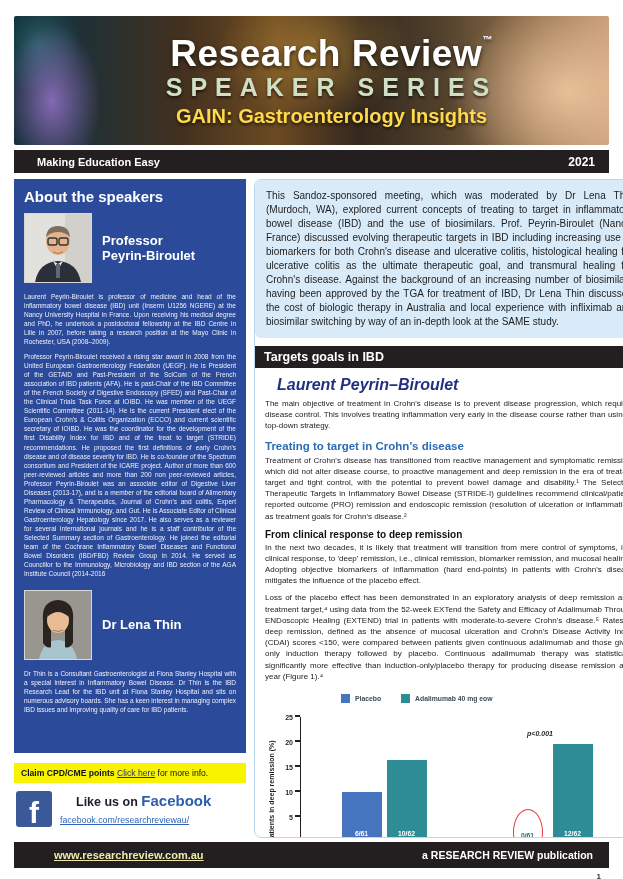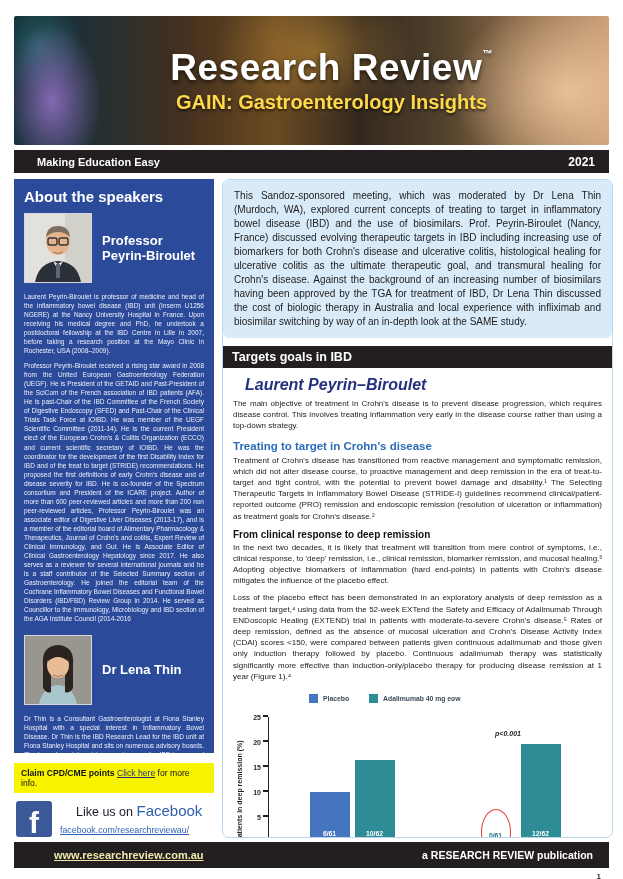--- a/index.html
+++ b/index.html
@@ -22,40 +22,40 @@
   .brand sup { font-size:10px; vertical-align:top; }
   .series { color:#cfe0c4; font-size:25px; font-weight:bold; letter-spacing:8px; margin-top:3px; text-shadow:0 2px 3px rgba(0,0,0,.6); line-height:1; }
   .gain { color:#ffd94a; font-size:20px; font-weight:bold; margin-top:6px; text-shadow:0 2px 3px rgba(0,0,0,.65); line-height:1; }
 
   .tag-bar { margin-top:5px; height:23px; background:#231f20; color:#fff; display:flex; align-items:center; justify-content:space-between; padding:0 14px; }
   .tag-bar .tagline { font-size:11px; font-weight:bold;padding-left:9px; }
   .tag-bar .year { font-size:12px; font-weight:bold;margin-left:44px; }
 
   
   .content-row { display:flex; gap:8px; margin-top:6px; }
-  .left-col { width:200px; flex-shrink:0; }
+  .left-col { width:232px; flex-shrink:0; }
   .right-col { flex:1; }
 
   
   .sidebar { background:#2b4a9a; color:#fff; padding:9px 10px 6px; height:574px; overflow:hidden; }
   .sidebar-heading { font-size:15px; font-weight:bold; margin-bottom:8px; }
   .speaker-row { display:flex; align-items:center; gap:10px; margin-bottom:9px; }
   .speaker-photo { width:68px; height:70px; border:1px solid #d8d8d8; background:#dcdad6; flex-shrink:0; }
   .speaker-photo svg { display:block; }
   .speaker-name { font-size:13px; font-weight:bold; line-height:1.18; }
   .bio { font-size:6.5px; line-height:1.39; text-align:justify; color:#eef1fb; margin-bottom:6px; }
   .speaker2-row { margin-top:12px; }
 
   .cpd-banner { margin-top:10px; background:#f8f400; padding:5px 7px; font-size:8.6px; color:#111; }
   .cpd-banner b { font-weight:bold; }
   .cpd-link { color:#23317e; text-decoration:underline; cursor:pointer; }
 
   .fb-block { margin-top:8px; display:flex; align-items:center; gap:8px; padding-left:2px; }
   .fb-icon { width:36px; height:36px; background:#3b5998; border-radius:3px; color:#fff; font-size:30px; font-weight:bold; display:flex; align-items:flex-end; justify-content:center; line-height:.95; overflow:hidden; cursor:pointer; }
-  .fb-line1 { font-size:12.5px; font-weight:normal; color:#1c1c2e;padding-left:16px; }
+  .fb-line1 { font-size:12.5px; font-weight:bold; color:#1c1c2e;padding-left:16px; }
   .fb-line1 .fb-word { color:#2e5fac; font-size:15px; }
   .fb-url { font-size:8.8px; color:#2f63b5; text-decoration:underline; margin-top:2px; display:inline-block; cursor:pointer; }
 
   
   .main-frame { border:1px solid #b9d8ef; border-radius:7px; height:659px; overflow:hidden; background:#fff; }
   .intro-box { background:#d9eaf8; border-radius:6px; padding:9px 11px; font-size:10px; line-height:1.4; color:#1d1d1d; text-align:justify; }
   .section-bar { background:#231f20; color:#fff; font-weight:bold; font-size:12.5px; padding:4px 9px; margin:8px 0 6px; }
   .author { font-size:16px; font-weight:bold; font-style:italic; color:#23317e; margin:8px 22px 4px; }
   .h2-blue { color:#2a6db8; font-size:11.5px; font-weight:bold; margin:8px 10px 3px; }
   .h3 { font-size:10px; font-weight:bold; color:#111; margin:7px 10px 2px; }
@@ -92,20 +92,21 @@
   .page-num { text-align:right; font-size:8px; font-weight:bold; color:#333; margin:4px 8px 0 0; }
 </style>
 </head>
 <body>
 
 <div class="page">
 
   <div class="header-img">
     <div class="header-text">
       <div class="brand"><span>Research Review</span><sup>™</sup></div>
+      <div class="series">SPEAKER SERIES</div>
       <div class="gain">GAIN: Gastroenterology Insights</div>
     </div>
   </div>
 
   <div class="tag-bar">
     <span class="tagline">Making Education Easy</span>
     <span class="year">2021</span>
   </div>
 
   <div class="content-row">

